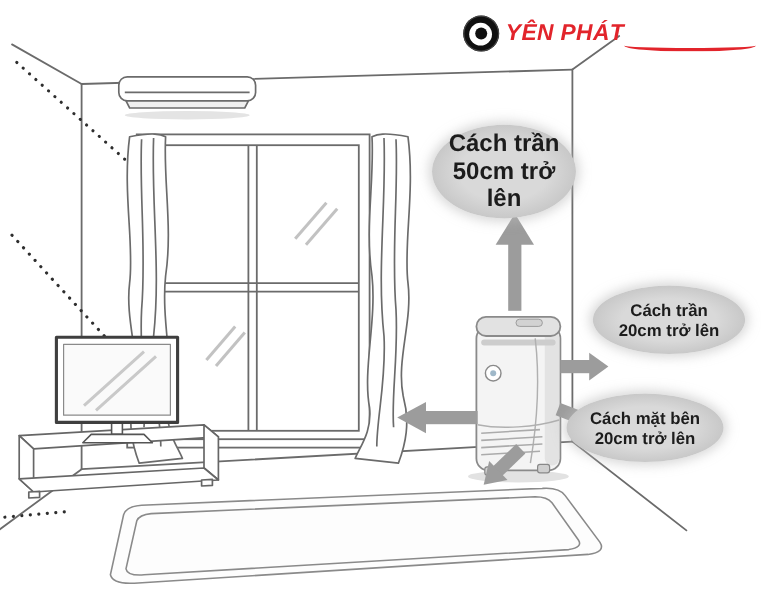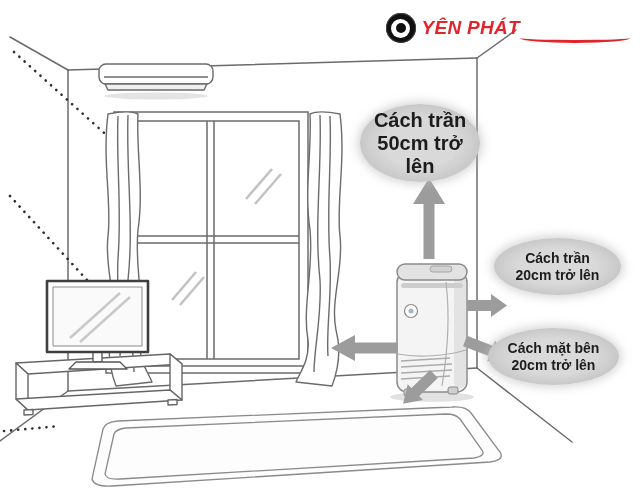--- a/index.html
+++ b/index.html
@@ -149,21 +149,21 @@
     </g>
   </svg>
 
   <div class="bubble" style="left:360px;top:104px;width:120px;height:78px;font-size:20px;">Cách trần
 50cm trở
 lên</div>
 
   <div class="bubble" style="left:494px;top:238px;width:127px;height:57px;font-size:14px;">Cách trần
 20cm trở lên</div>
 
-  <div class="bubble" style="left:488px;top:328px;width:131px;height:57px;font-size:14px;">Cách mặt bên
+  <div class="bubble" style="left:472px;top:328px;width:131px;height:57px;font-size:14px;">Cách mặt bên
 20cm trở lên</div>
 
 
   <div class="logo">
     <div class="logo-row">
       <div class="logo-icon">
         <div class="mid">
             <div class="core"></div>
           </div>
       </div>

